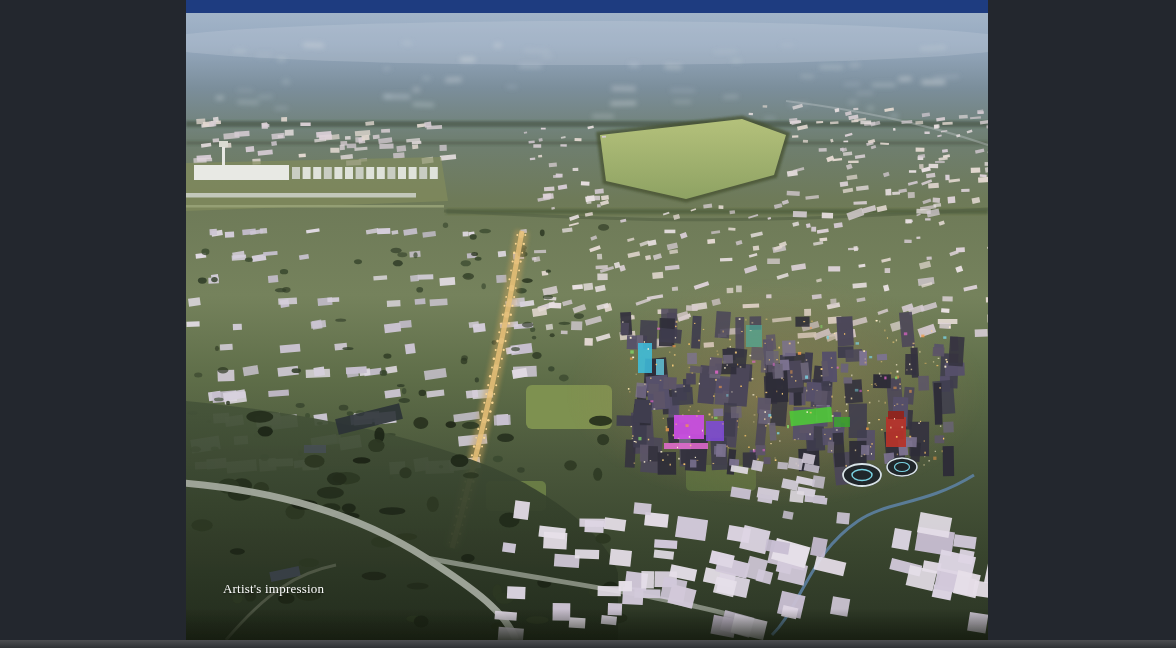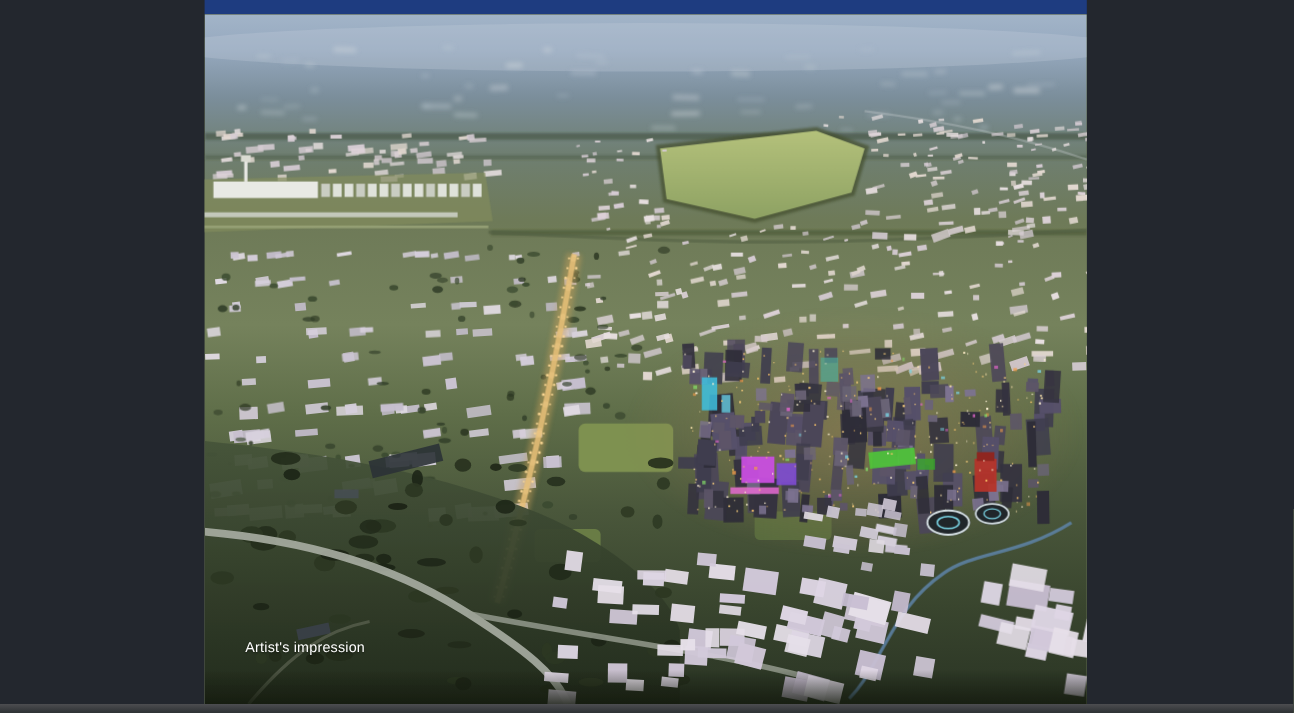--- a/index.html
+++ b/index.html
@@ -3,21 +3,21 @@
 <meta charset="utf-8">
 <style>
   html,body{margin:0;padding:0;}
   body{
     width:1176px;height:648px;position:relative;overflow:hidden;
     background:var(--page-bg,#23272e);
     font-family:"Liberation Sans", sans-serif;
   }
   .slide{position:absolute;left:186px;top:0;width:802px;height:640px;}
   .top-bar{width:802px;height:13px;background:var(--header-bar,#1e3c80);}
-  .hero{position:relative;margin:0;width:802px;height:627px;overflow:hidden;background:#6e7a58;}
+  .hero{position:relative;margin:0;width:802px;height:627px;overflow:hidden;background:#6e7a58;font-family:Liberation Serif, serif;}
   .hero svg{position:absolute;left:0;top:0;display:block;}
   .hero figcaption{
     position:absolute;left:37px;top:568px;
     color:var(--caption-text,#fff);font-size:13px;font-weight:500;letter-spacing:.2px;
     text-shadow:0 1px 2px rgba(0,0,0,.45);
   }
   .bottom-strip{
     position:absolute;left:0;top:640px;width:1176px;height:8px;
     background:linear-gradient(180deg,var(--bottom-strip-top,#515255),var(--bottom-strip-bottom,#2e3134));
   }

